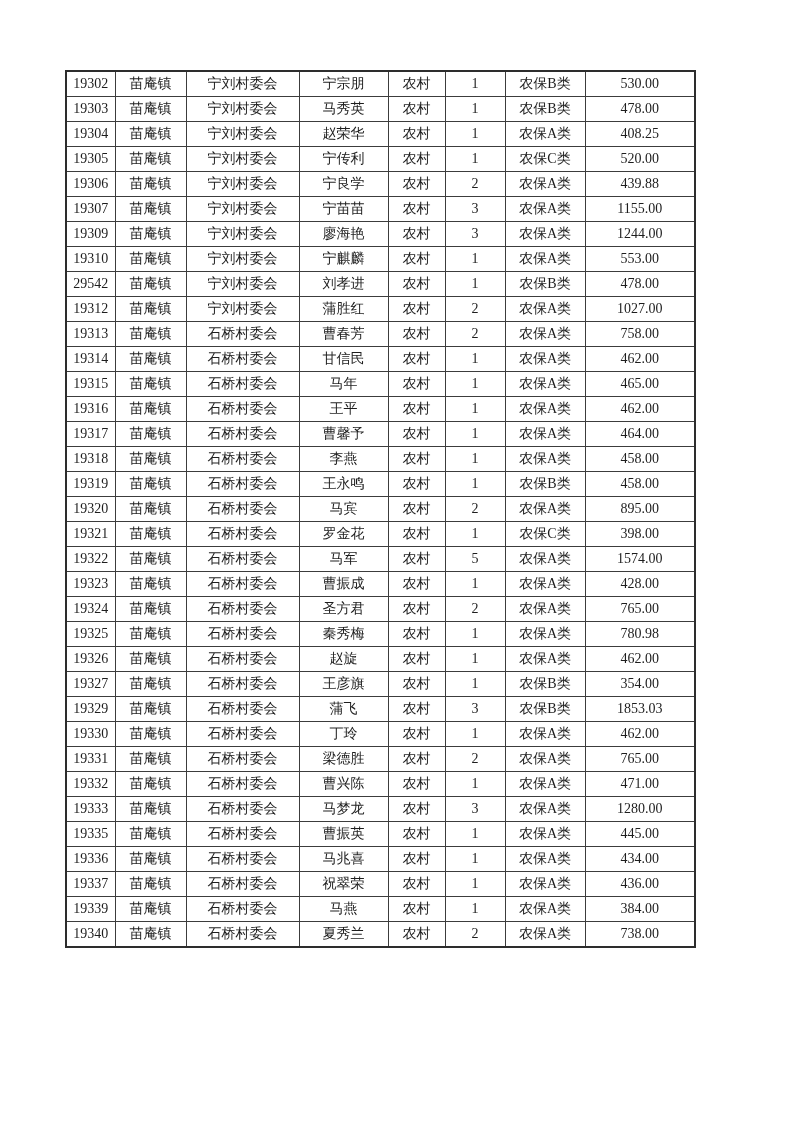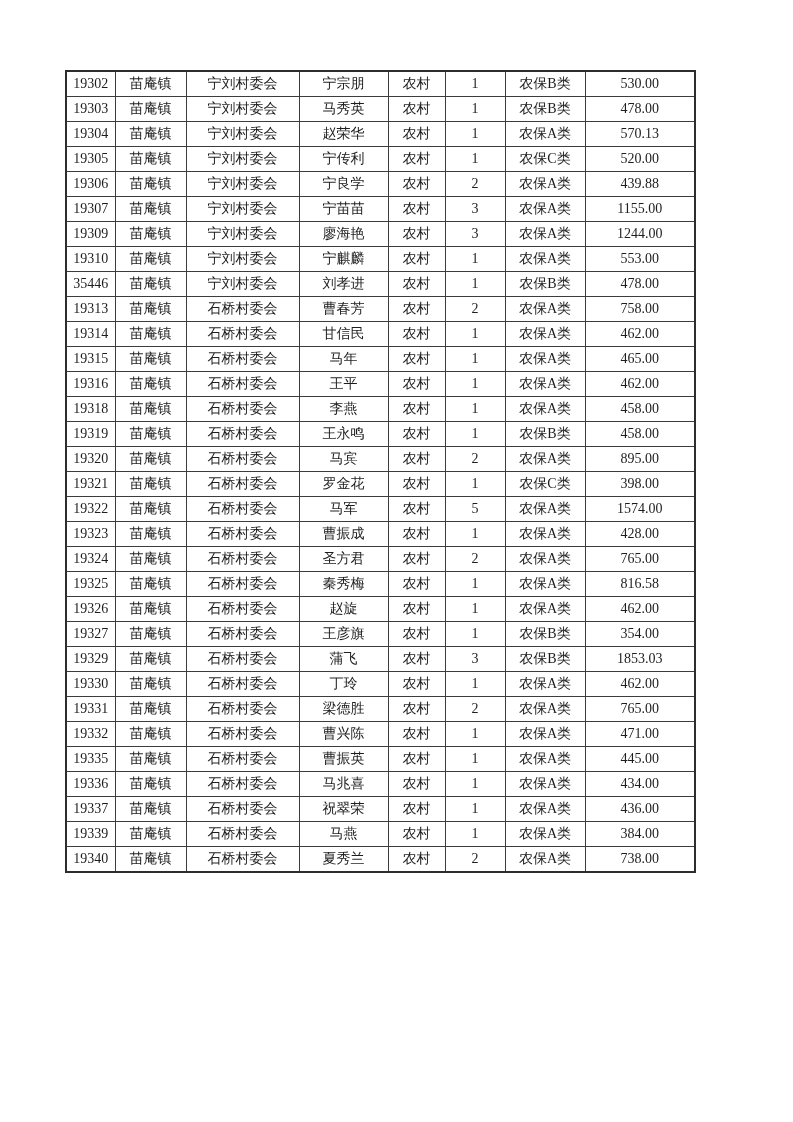--- a/index.html
+++ b/index.html
@@ -81,21 +81,21 @@
           <td>478.00</td>
         </tr>
         <tr>
           <td>19304</td>
           <td>苗庵镇</td>
           <td>宁刘村委会</td>
           <td>赵荣华</td>
           <td>农村</td>
           <td>1</td>
           <td>农保A类</td>
-          <td>570.13</td>
+          <td>408.25</td>
         </tr>
         <tr>
           <td>19305</td>
           <td>苗庵镇</td>
           <td>宁刘村委会</td>
           <td>宁传利</td>
           <td>农村</td>
           <td>1</td>
           <td>农保C类</td>
           <td>520.00</td>
@@ -134,30 +134,40 @@
           <td>19310</td>
           <td>苗庵镇</td>
           <td>宁刘村委会</td>
           <td>宁麒麟</td>
           <td>农村</td>
           <td>1</td>
           <td>农保A类</td>
           <td>553.00</td>
         </tr>
         <tr>
-          <td>35446</td>
+          <td>29542</td>
           <td>苗庵镇</td>
           <td>宁刘村委会</td>
           <td>刘孝进</td>
           <td>农村</td>
           <td>1</td>
           <td>农保B类</td>
           <td>478.00</td>
         </tr>
         <tr>
+          <td>19312</td>
+          <td>苗庵镇</td>
+          <td>宁刘村委会</td>
+          <td>蒲胜红</td>
+          <td>农村</td>
+          <td>2</td>
+          <td>农保A类</td>
+          <td>1027.00</td>
+        </tr>
+        <tr>
           <td>19313</td>
           <td>苗庵镇</td>
           <td>石桥村委会</td>
           <td>曹春芳</td>
           <td>农村</td>
           <td>2</td>
           <td>农保A类</td>
           <td>758.00</td>
         </tr>
         <tr>
@@ -182,20 +192,30 @@
         </tr>
         <tr>
           <td>19316</td>
           <td>苗庵镇</td>
           <td>石桥村委会</td>
           <td>王平</td>
           <td>农村</td>
           <td>1</td>
           <td>农保A类</td>
           <td>462.00</td>
+        </tr>
+        <tr>
+          <td>19317</td>
+          <td>苗庵镇</td>
+          <td>石桥村委会</td>
+          <td>曹馨予</td>
+          <td>农村</td>
+          <td>1</td>
+          <td>农保A类</td>
+          <td>464.00</td>
         </tr>
         <tr>
           <td>19318</td>
           <td>苗庵镇</td>
           <td>石桥村委会</td>
           <td>李燕</td>
           <td>农村</td>
           <td>1</td>
           <td>农保A类</td>
           <td>458.00</td>
@@ -261,21 +281,21 @@
           <td>765.00</td>
         </tr>
         <tr>
           <td>19325</td>
           <td>苗庵镇</td>
           <td>石桥村委会</td>
           <td>秦秀梅</td>
           <td>农村</td>
           <td>1</td>
           <td>农保A类</td>
-          <td>816.58</td>
+          <td>780.98</td>
         </tr>
         <tr>
           <td>19326</td>
           <td>苗庵镇</td>
           <td>石桥村委会</td>
           <td>赵旋</td>
           <td>农村</td>
           <td>1</td>
           <td>农保A类</td>
           <td>462.00</td>
@@ -322,20 +342,30 @@
         </tr>
         <tr>
           <td>19332</td>
           <td>苗庵镇</td>
           <td>石桥村委会</td>
           <td>曹兴陈</td>
           <td>农村</td>
           <td>1</td>
           <td>农保A类</td>
           <td>471.00</td>
+        </tr>
+        <tr>
+          <td>19333</td>
+          <td>苗庵镇</td>
+          <td>石桥村委会</td>
+          <td>马梦龙</td>
+          <td>农村</td>
+          <td>3</td>
+          <td>农保A类</td>
+          <td>1280.00</td>
         </tr>
         <tr>
           <td>19335</td>
           <td>苗庵镇</td>
           <td>石桥村委会</td>
           <td>曹振英</td>
           <td>农村</td>
           <td>1</td>
           <td>农保A类</td>
           <td>445.00</td>

